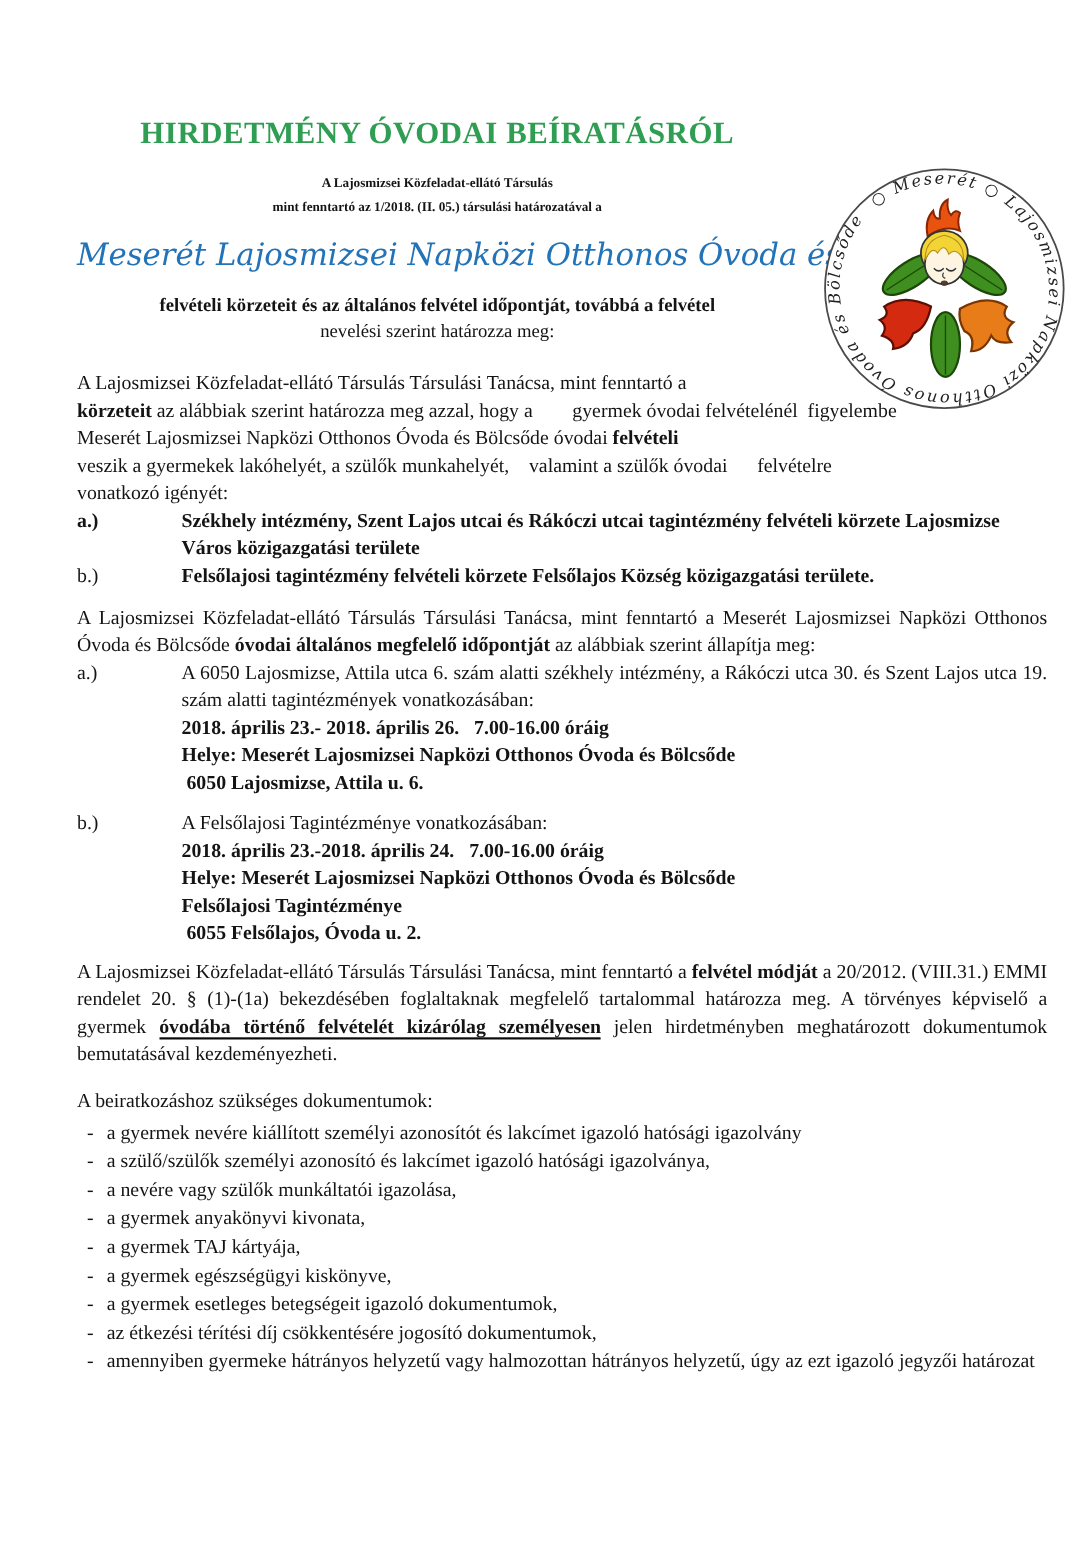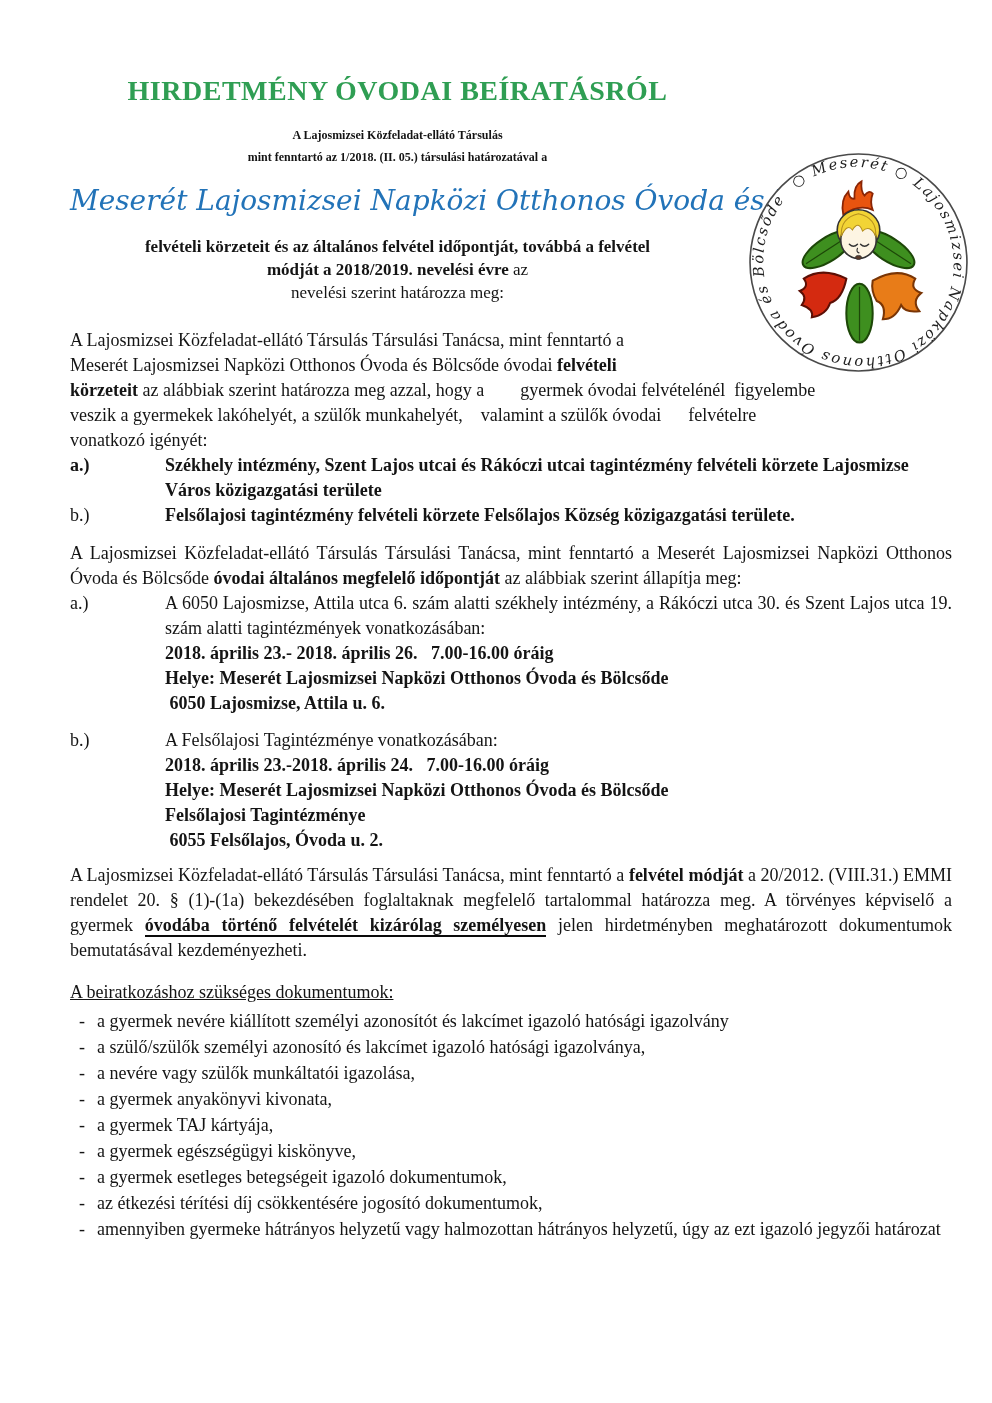--- a/index.html
+++ b/index.html
@@ -9,27 +9,27 @@
     margin:0 auto;
     background:#ffffff;
     overflow:hidden;
     font-family:"Liberation Serif","DejaVu Serif",serif;
     color:#141414;
     font-size:18px;
     line-height:25px;
   }
   .b{font-weight:bold;}
   .ul2{border-bottom:2.5px solid #0a0a0a;}
-  .u{text-decoration:underline;}
+  .u{}
   .just{text-align:justify;}
   .nowrap{white-space:nowrap;}
 
   
   .header{
-    padding-top:73px;
+    padding-top:104px;
     margin-left:70px;
     width:655px;
     text-align:center;
   }
   .title{
     font-weight:bold;
     font-size:28px;
     line-height:36px;
     letter-spacing:.5px;
     white-space:nowrap;
@@ -116,30 +116,29 @@
       </g>
     </svg>
   </div>
 
   <div class="header">
     <div class="title" style="color: rgb(47, 158, 83);">HIRDETMÉNY ÓVODAI BEÍRATÁSRÓL</div>
     <div class="subtitle first">A Lajosmizsei Közfeladat-ellátó Társulás</div>
     <div class="subtitle">mint fenntartó az 1/2018. (II. 05.) társulási határozatával a</div>
     <div class="institution" style="color: rgb(34, 115, 184);">Meserét Lajosmizsei Napközi Otthonos Óvoda és Bölcsőde</div>
     <div class="introline first">felvételi körzeteit és az általános felvétel időpontját, továbbá a felvétel</div>
-    <div class="introline"><span>módját a 2018/2019. nevelési évre</span><span class="normal"> az</span></div>
     <div class="introline normal">nevelési szerint határozza meg:</div>
   </div>
 
   <div class="bodytext">
 
     <div class="para1">
       <div class="line"><span>A Lajosmizsei Közfeladat-ellátó Társulás Társulási Tanácsa, mint fenntartó a</span></div>
+      <div class="line"><span class="b">körzeteit</span><span> az alábbiak szerint határozza meg azzal, hogy a&nbsp;&nbsp;&nbsp;&nbsp;&nbsp;&nbsp;&nbsp; gyermek óvodai felvételénél&nbsp; figyelembe</span></div>
       <div class="line"><span>Meserét Lajosmizsei Napközi Otthonos Óvoda és Bölcsőde óvodai </span><span class="b">felvételi</span></div>
-      <div class="line"><span class="b">körzeteit</span><span> az alábbiak szerint határozza meg azzal, hogy a&nbsp;&nbsp;&nbsp;&nbsp;&nbsp;&nbsp;&nbsp; gyermek óvodai felvételénél&nbsp; figyelembe</span></div>
       <div class="line"><span>veszik a gyermekek lakóhelyét, a szülők munkahelyét,&nbsp;&nbsp;&nbsp; valamint a szülők óvodai&nbsp;&nbsp;&nbsp;&nbsp;&nbsp; felvételre</span></div>
       <div class="line"><span>vonatkozó igényét:</span></div>
     </div>
 
     <div class="districts">
       <div class="hang">
         <span class="lbl b">a.)</span>
         <div class="cnt b">Székhely intézmény, Szent Lajos utcai és Rákóczi utcai tagintézmény felvételi körzete Lajosmizse Város közigazgatási területe</div>
       </div>
       <div class="hang">

